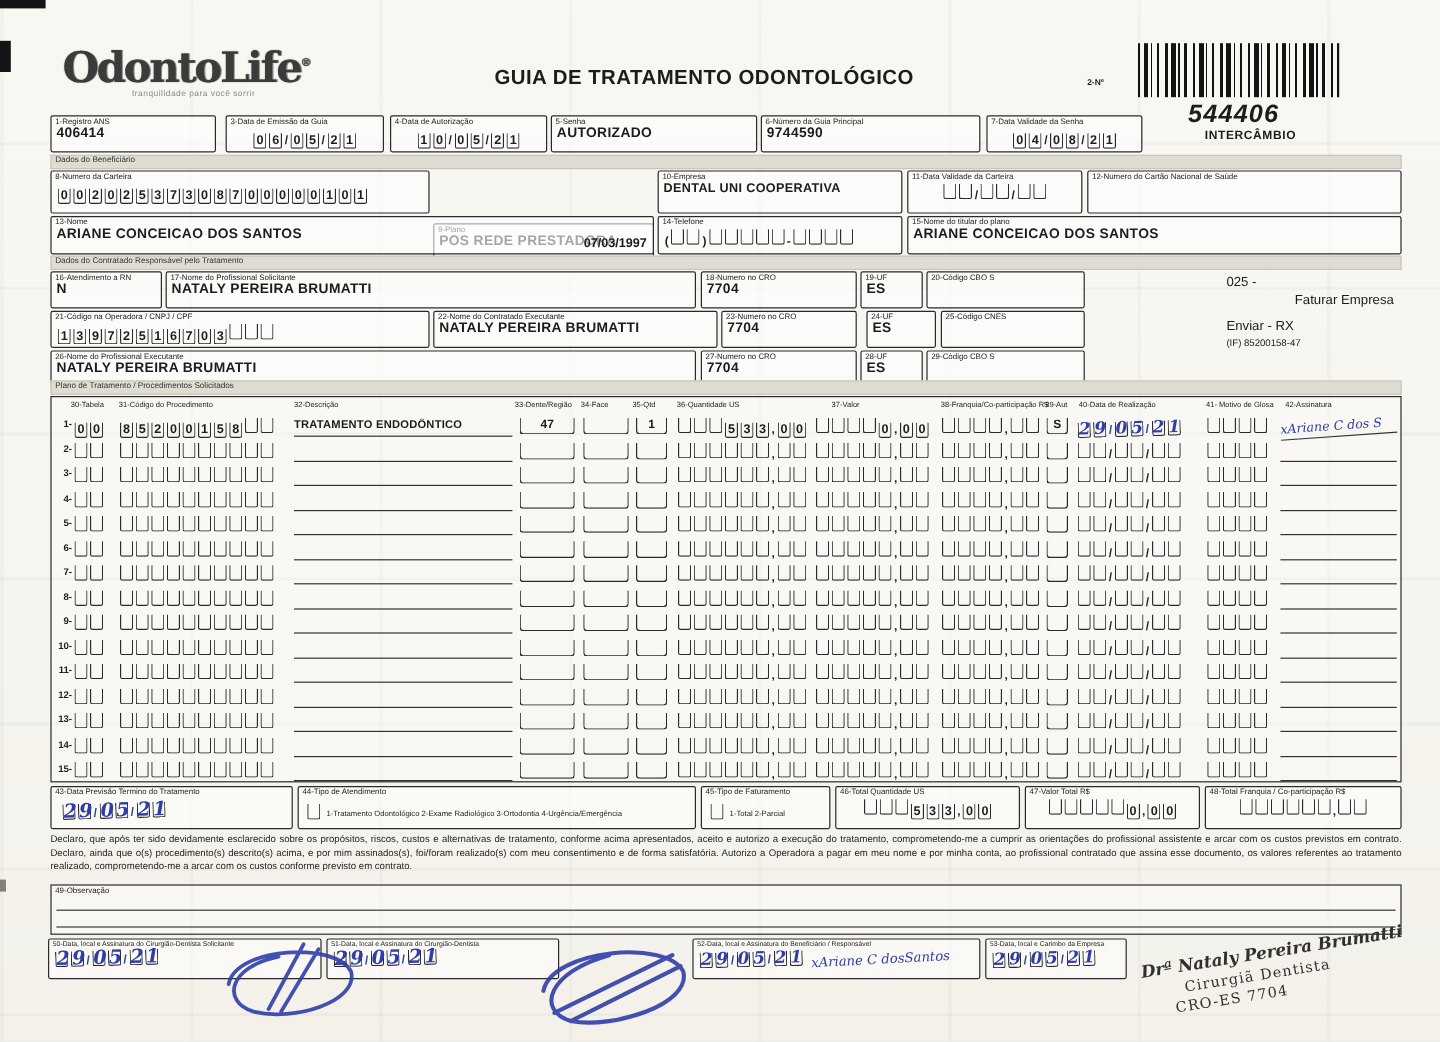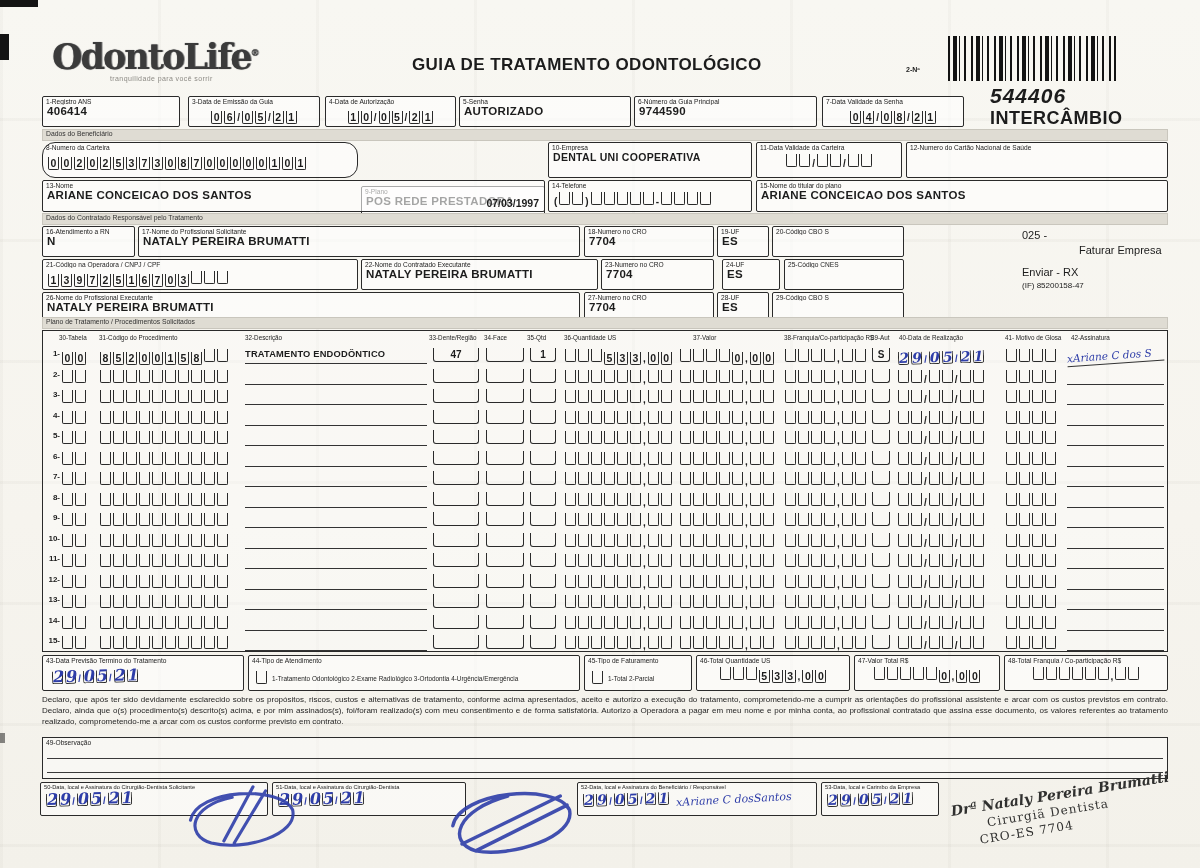--- a/index.html
+++ b/index.html
@@ -21,21 +21,21 @@
   .lg-reg{font-size:9px;vertical-align:super;letter-spacing:0;}
   .lg-tag{font-size:7px;color:#8c8a84;margin:-2px 0 0 58px;letter-spacing:.4px;}
 
   .title{position:absolute;left:412px;top:55px;font-size:17px;font-weight:bold;letter-spacing:.4px;}
 
   .bc-label{position:absolute;left:906px;top:66px;font-size:7px;font-weight:bold;}
   .barcode{position:absolute;left:948px;top:36px;width:168px;height:45px;
     background:repeating-linear-gradient(90deg,#131313 0 2px,transparent 2px 5px,#131313 5px 9px,transparent 9px 11px,#131313 11px 12px,transparent 12px 16px,#131313 16px 18px,transparent 18px 23px);}
   .guide-num{position:absolute;left:990px;top:84px;}
   .gn1{font-size:21px;font-weight:bold;letter-spacing:1px;font-style:italic;}
-  .gn2{font-size:18px;font-weight:bold;letter-spacing:.5px;}
+  .gn2{font-size:10px;font-weight:bold;margin-left:14px;letter-spacing:.5px;}
 
   
   .fbox{position:absolute;border:1.5px solid #2a2a2a;border-radius:2px;background:rgba(255,255,255,.6);box-sizing:border-box;}
   .flabel{font-size:6.6px;padding:1px 3px 0 3px;white-space:nowrap;overflow:hidden;color:#222;}
   .fval{font-size:11.5px;font-weight:600;padding:0 4px;letter-spacing:.3px;white-space:nowrap;}
   .fval.small{font-size:10.5px;}
   .bdate{position:absolute;right:5px;bottom:2px;font-size:10.5px;font-weight:600;}
 
   
   .band{position:absolute;left:42px;width:1126px;height:12px;background:var(--band,#dfdcd3);
@@ -134,28 +134,28 @@
     <div class="comb"><span class="cb">1</span><span class="cb">0</span><span class="sep">/</span><span class="cb">0</span><span class="cb">5</span><span class="sep">/</span><span class="cb">2</span><span class="cb">1</span></div>
   </div>
   <div class="fbox" style="left:459px;top:96px;width:172px;height:31px;">
     <div class="flabel">5-Senha</div>
     <div class="fval">AUTORIZADO</div>
   </div>
   <div class="fbox" style="left:634px;top:96px;width:183px;height:31px;">
     <div class="flabel">6-Número da Guia Principal</div>
     <div class="fval">9744590</div>
   </div>
-  <div class="fbox" style="left:822px;top:96px;width:142px;height:31px;">
+  <div class="fbox" style="left:822px;top:96px;width:130px;height:31px;">
     <div class="flabel">7-Data Validade da Senha</div>
     <div class="comb"><span class="cb">0</span><span class="cb">4</span><span class="sep">/</span><span class="cb">0</span><span class="cb">8</span><span class="sep">/</span><span class="cb">2</span><span class="cb">1</span></div>
   </div>
 
   <div class="band" style="top:129px;">Dados do Beneficiário</div>
 
-  <div class="fbox" style="left:42px;top:142px;width:316px;height:36px;border-radius:13px;">
+  <div class="fbox" style="left:42px;top:142px;width:316px;height:36px;">
     <div class="flabel">8-Numero da Carteira</div>
     <div class="comb" style="text-align:left;padding-left:4px;"><span class="cb">0</span><span class="cb">0</span><span class="cb">2</span><span class="cb">0</span><span class="cb">2</span><span class="cb">5</span><span class="cb">3</span><span class="cb">7</span><span class="cb">3</span><span class="cb">0</span><span class="cb">8</span><span class="cb">7</span><span class="cb">0</span><span class="cb">0</span><span class="cb">0</span><span class="cb">0</span><span class="cb">0</span><span class="cb">1</span><span class="cb">0</span><span class="cb">1</span></div>
   </div>
   <div class="fbox" style="left:361px;top:142px;width:184px;height:36px;margin-top:44px;">
     <div class="flabel">9-Plano</div>
     <div class="fval">POS REDE PRESTADORA</div>
   </div>
   <div class="fbox" style="left:548px;top:142px;width:204px;height:36px;">
     <div class="flabel">10-Empresa</div>
     <div class="fval small">DENTAL UNI  COOPERATIVA</div>

